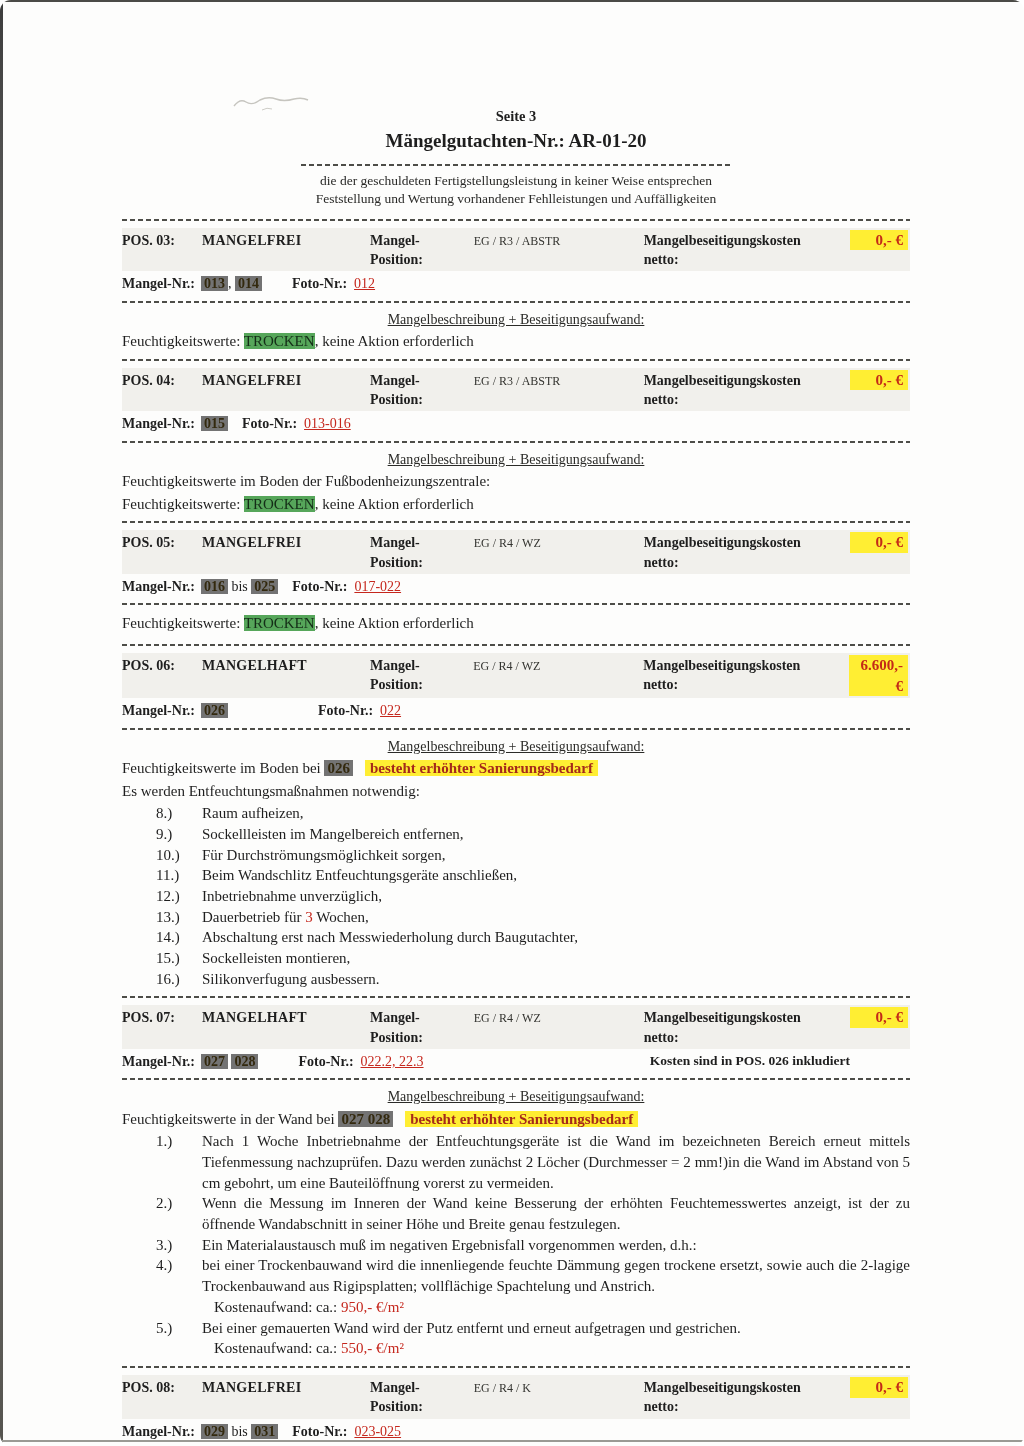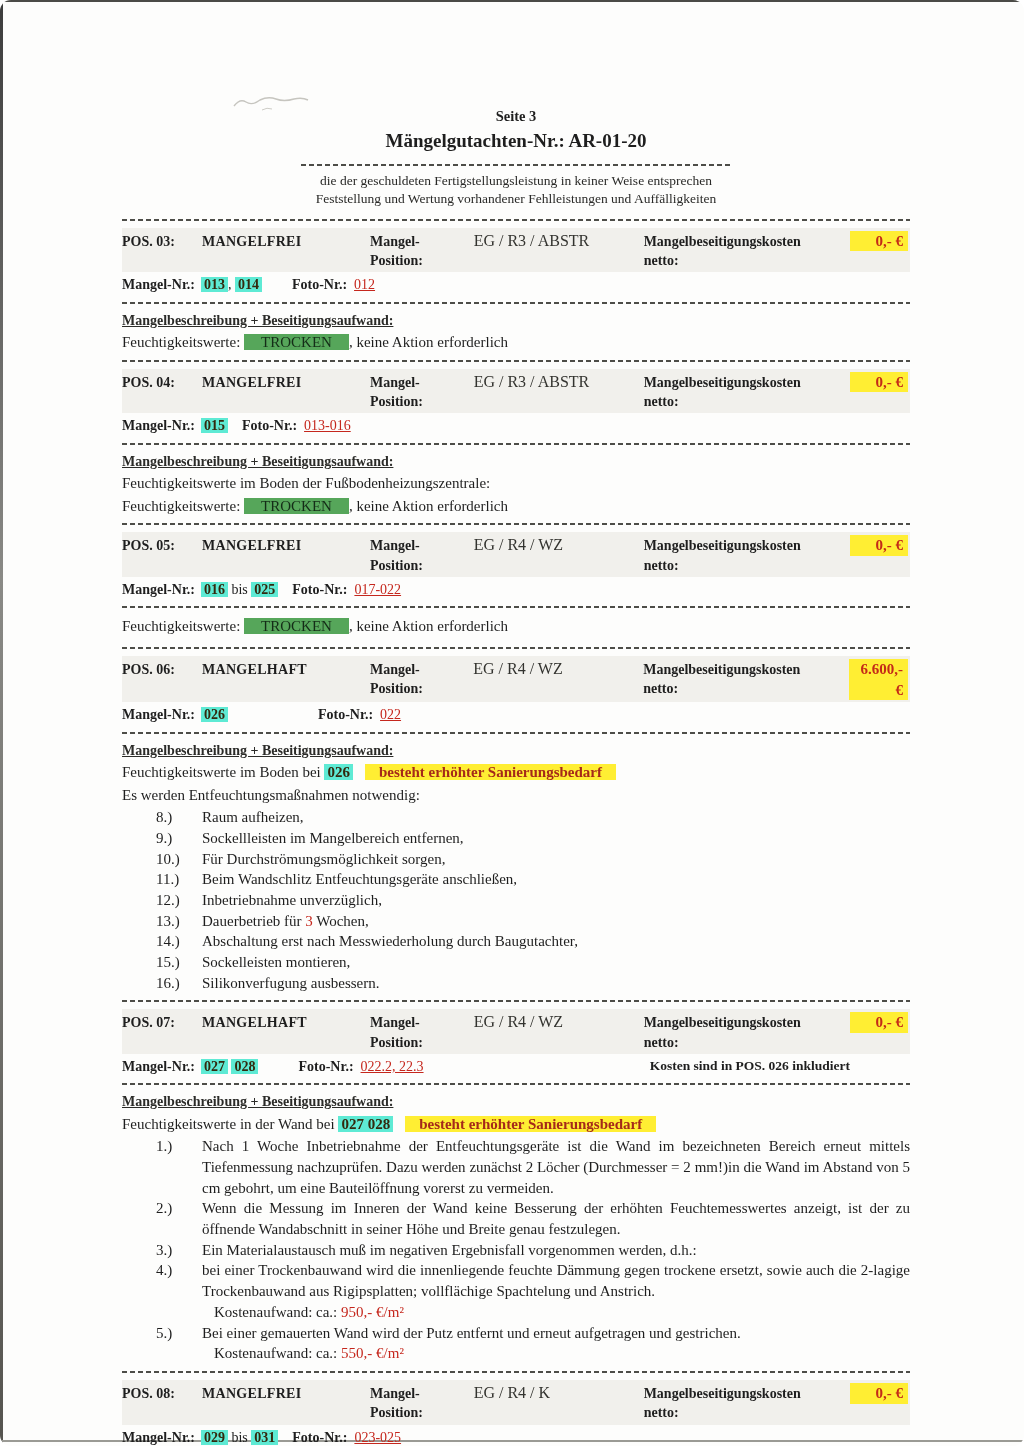--- a/index.html
+++ b/index.html
@@ -35,36 +35,36 @@
 
   .sec-row1{
     display:flex;align-items:baseline;
     background:#f1f0ec;
     padding:2px 2px 2px 0;
     font-size:14px;
   }
   .pos{font-weight:bold;width:80px;flex-shrink:0;}
   .status{font-weight:bold;width:168px;flex-shrink:0;letter-spacing:.3px;}
   .lbl{font-weight:bold;}
-  .mp-val{font-size:16px;color:#33332f;margin-left:9px;width:170px;flex-shrink:0;}
+  .mp-val{font-size:12px;color:#33332f;margin-left:9px;width:170px;flex-shrink:0;}
   .kn-lbl{font-weight:bold;margin-left:auto;}
   .cost{background:#ffee33;color:#c42a18;font-weight:bold;padding:0 5px;margin-left:26px;min-width:48px;text-align:right;font-size:15px;}
 
   .sec-row2{display:flex;align-items:flex-start;margin-top:3px;font-size:14px;}
-  .nr-chip{background:#5eead4;color:#33290e;font-weight:bold;padding:0 3px;}
+  .nr-chip{background:#737373;color:#33290e;font-weight:bold;padding:0 3px;}
   .nrs{margin-left:6px;}
   .foto-lbl{font-weight:bold;margin-left:30px;}
   .red{color:#c5271d;}
   .foto-val{margin-left:7px;text-decoration:underline;}
   .row-note{font-weight:bold;font-size:13.5px;margin-left:auto;margin-right:60px;}
 
-  .desc-head{font-weight:bold;text-decoration:underline;font-size:14px;margin:4px 0 2px 0;color:#2b2b28;}
+  .desc-head{font-weight:normal;text-decoration:underline;font-size:14px;margin:4px 0 2px 0;color:#2b2b28;text-align:center;}
   .body-line{margin:2px 0;}
-  .hl-green{background:#56a65a;color:#142d17;padding:0 17px;}
-  .hl-warn{background:#ffee33;color:#a5291a;font-weight:bold;padding:0 14px;margin-left:12px;}
+  .hl-green{background:#56a65a;color:#142d17;padding:0 0;}
+  .hl-warn{background:#ffee33;color:#a5291a;font-weight:bold;padding:0 5px;margin-left:12px;}
 
   .list{margin:2px 0 4px 34px;}
   .li{display:flex;}
   .li-num{width:46px;flex-shrink:0;}
   .li-text{flex:1;}
   .li-text.justify{text-align:justify;}
   .cost-line{margin-left:12px;}
 </style>
 </head>
 <body>

